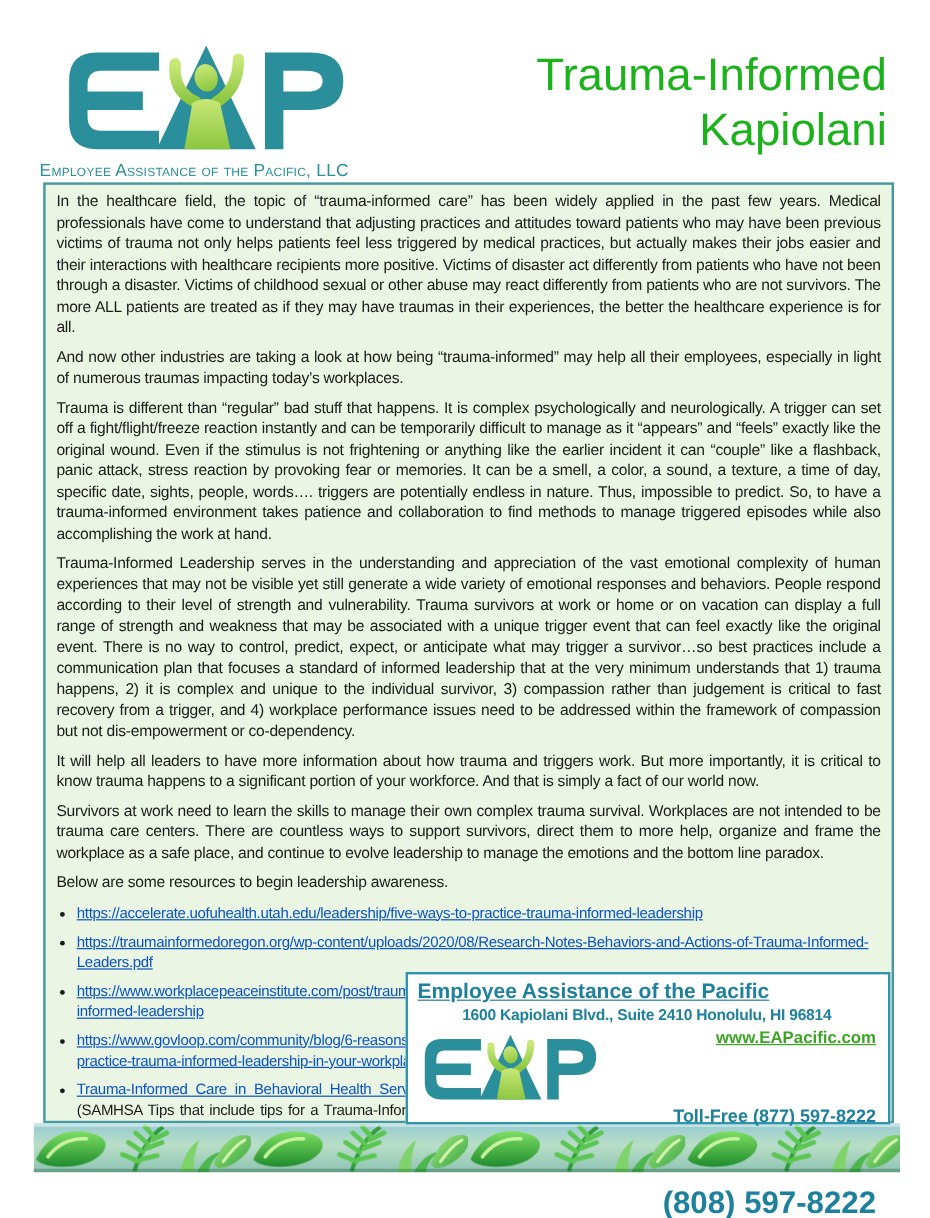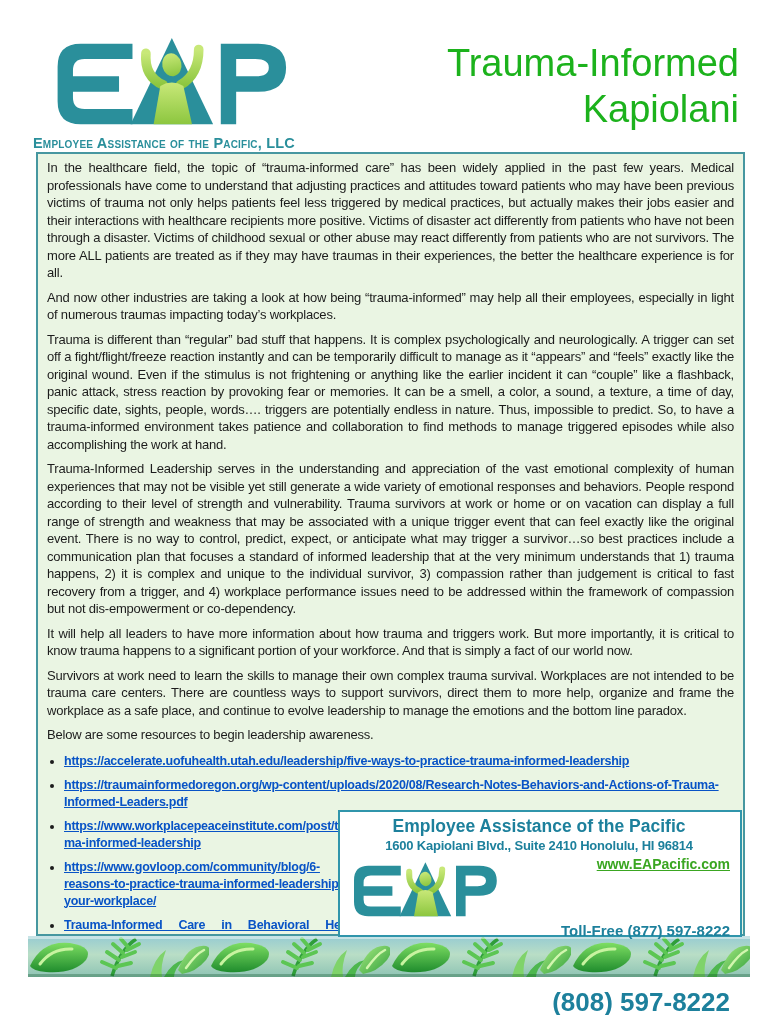--- a/index.html
+++ b/index.html
@@ -15,21 +15,21 @@
   }
   *{box-sizing:border-box;margin:0;padding:0;}
   html,body{background:#ffffff;}
   body{font-family:"Liberation Sans",sans-serif;}
   .page{position:relative;width:775px;height:1015px;background:#fff;overflow:hidden;}
 
   
   .logo-block{position:absolute;left:33px;top:36px;width:270px;}
   .logo-block svg.eap-main{display:block;margin-left:14px;width:242px;height:96px;}
   .logo-caption{
-    margin-top:3px;color:var(--logo-teal);font-weight:bold;
+    margin-top:3px;color:var(--logo-teal);font-weight:normal;
     font-variant:small-caps;font-size:14.5px;letter-spacing:.2px;white-space:nowrap;
   }
   .title-block{
     position:absolute;right:36px;top:40px;width:430px;text-align:right;
     color:var(--title-green);font-weight:normal;line-height:46px;font-size:38px;
   }
 
   
   .article-box{
     position:absolute;left:36px;top:152px;width:709px;height:784px;
@@ -39,31 +39,31 @@
   .article-box p{
     color:var(--body-text);font-size:13px;line-height:17.5px;
     letter-spacing:-0.2px;text-align:justify;margin:0 0 7px 0;
   }
   ul.resource-links{margin:9px 0 0 2px;padding-left:15px;}
   ul.resource-links li{
     font-size:12.5px;line-height:17px;letter-spacing:-0.25px;
     margin-bottom:7px;text-align:justify;color:var(--body-text);
   }
   ul.resource-links li.narrow{width:298px;}
-  ul.resource-links a{color:var(--link-blue);text-decoration:underline;overflow-wrap:anywhere;font-weight:bold;}
+  ul.resource-links a{color:var(--link-blue);text-decoration:underline;overflow-wrap:anywhere;}
   ul.resource-links .suffix{color:var(--body-text);text-decoration:none;}
 
   
   .contact-card{
     position:absolute;left:338px;top:810px;width:404px;height:127px;z-index:3;
     background:#ffffff;border:2px solid var(--contact-border);
     padding:4px 10px 2px 8px;
   }
   .contact-card .org-name{
-    text-align:center;color:var(--contact-teal);font-weight:bold;font-size:17.5px;line-height:21px;
+    text-align:left;color:var(--contact-teal);font-weight:bold;font-size:17.5px;line-height:21px;text-decoration:underline;
   }
   .contact-card .address{
     text-align:center;color:var(--contact-teal);font-weight:bold;font-size:13px;line-height:17px;
     letter-spacing:-0.2px;white-space:nowrap;
   }
   .contact-row{display:flex;align-items:flex-start;margin-top:2px;}
   .contact-row svg.eap-small{width:150px;height:62px;flex:0 0 auto;margin-top:4px;}
   .contact-col{flex:1;display:flex;flex-direction:column;align-items:flex-end;text-align:right;gap:48px;}
   .website-link{color:var(--website-green);font-weight:bold;font-size:14px;text-decoration:underline;line-height:17px;}
   .toll-free{color:var(--contact-teal);font-weight:bold;font-size:15px;line-height:19px;}

